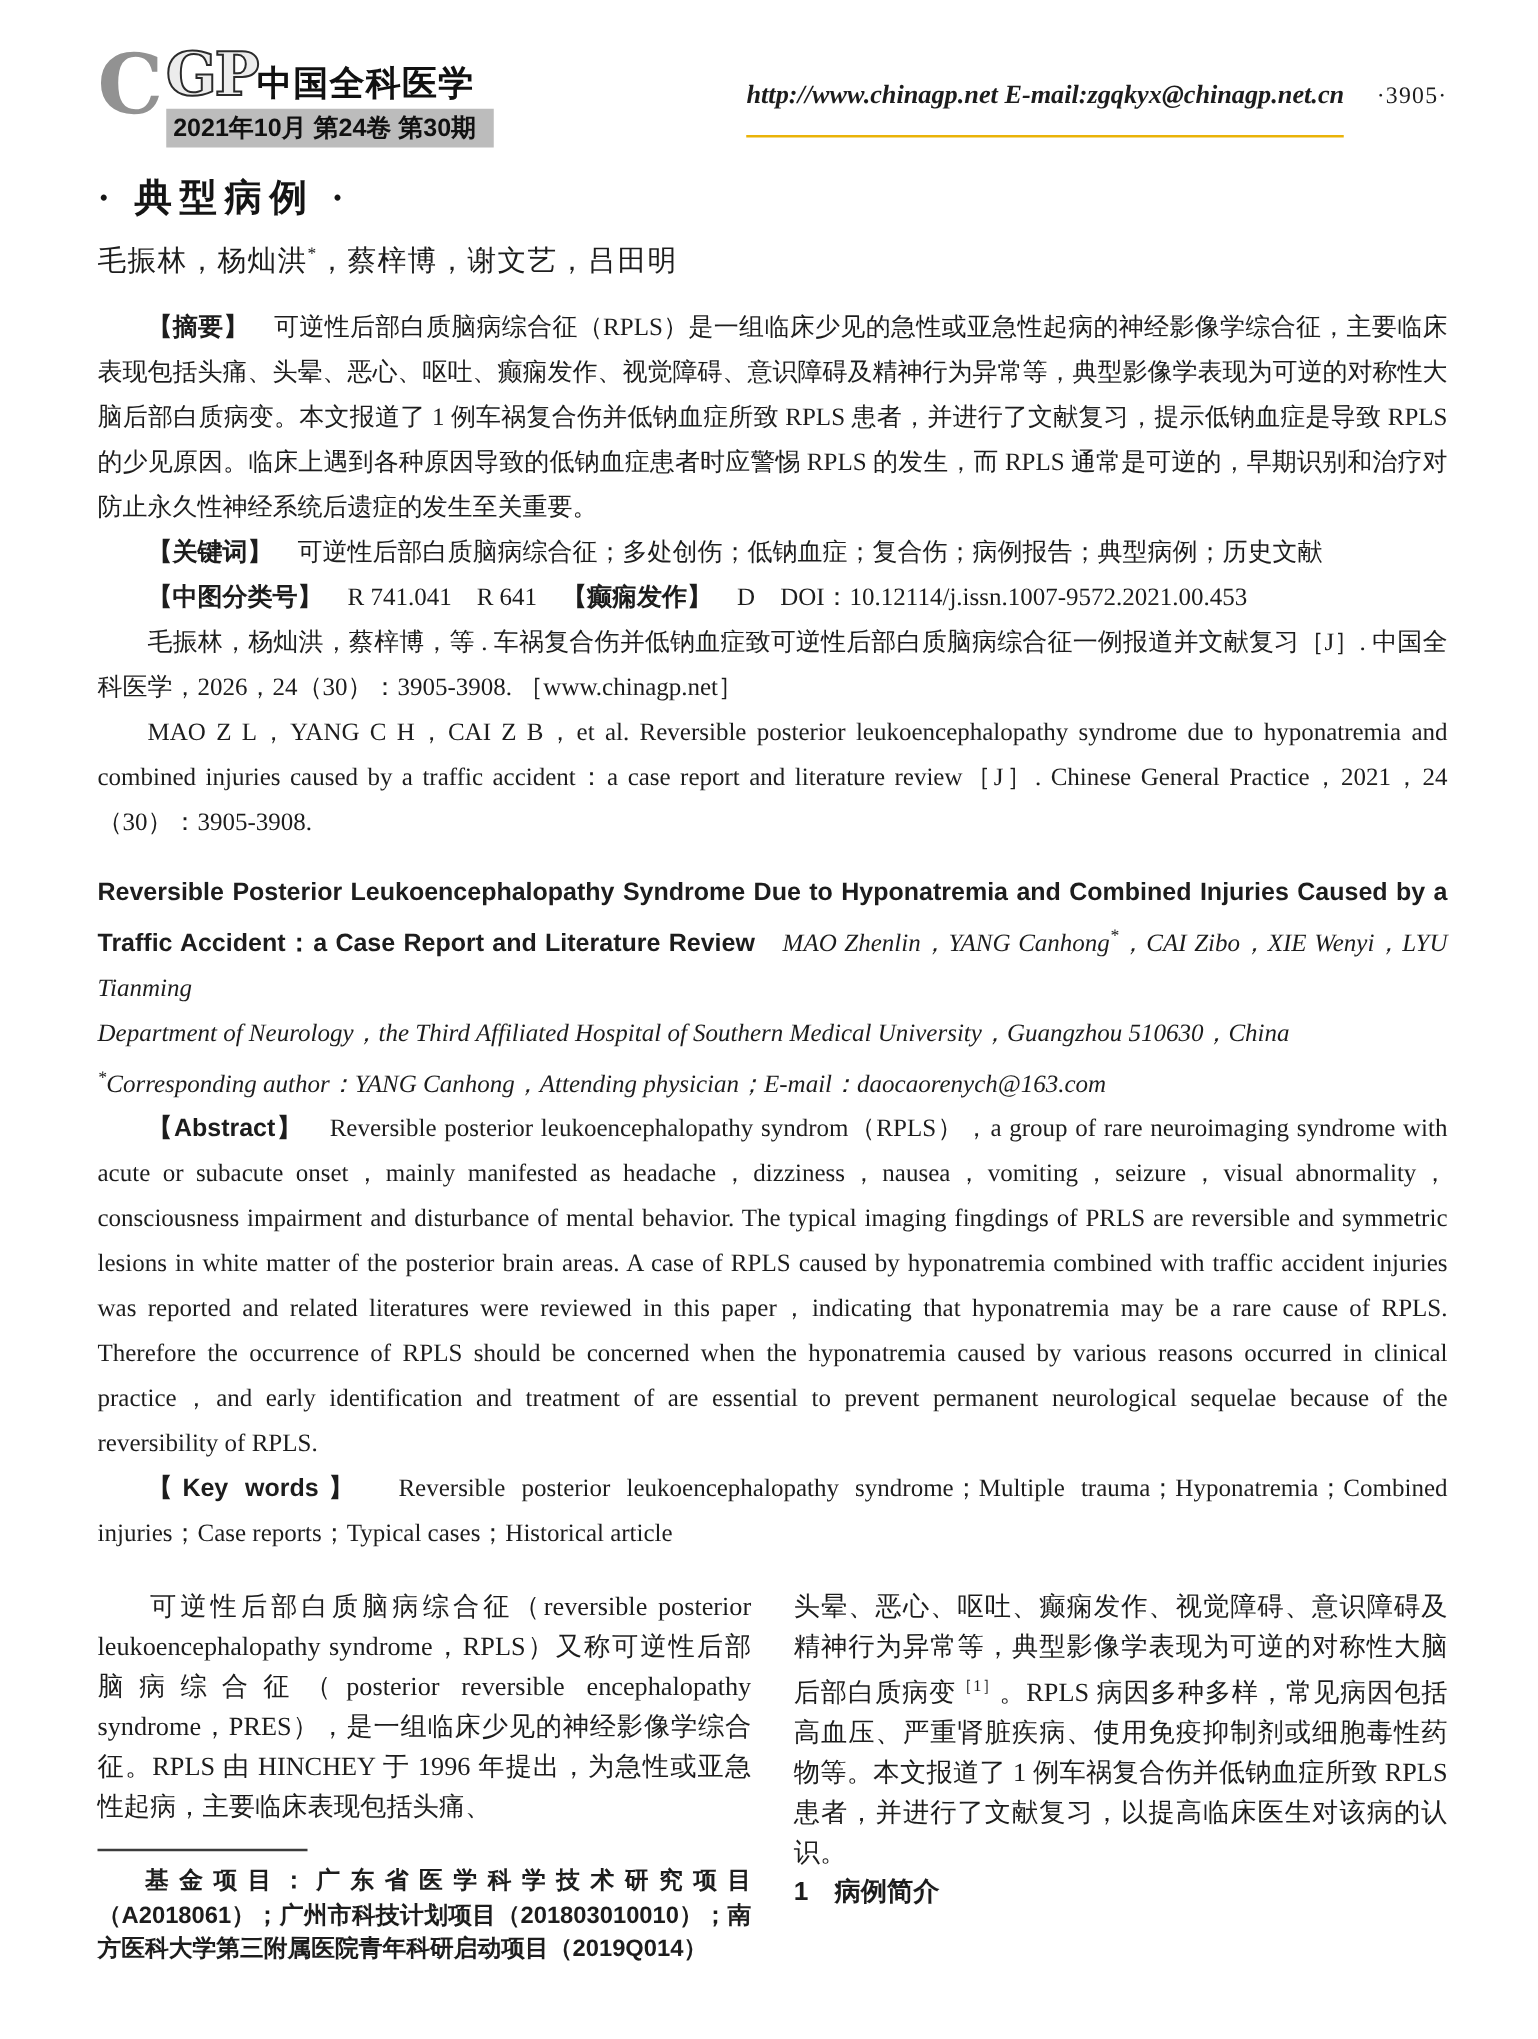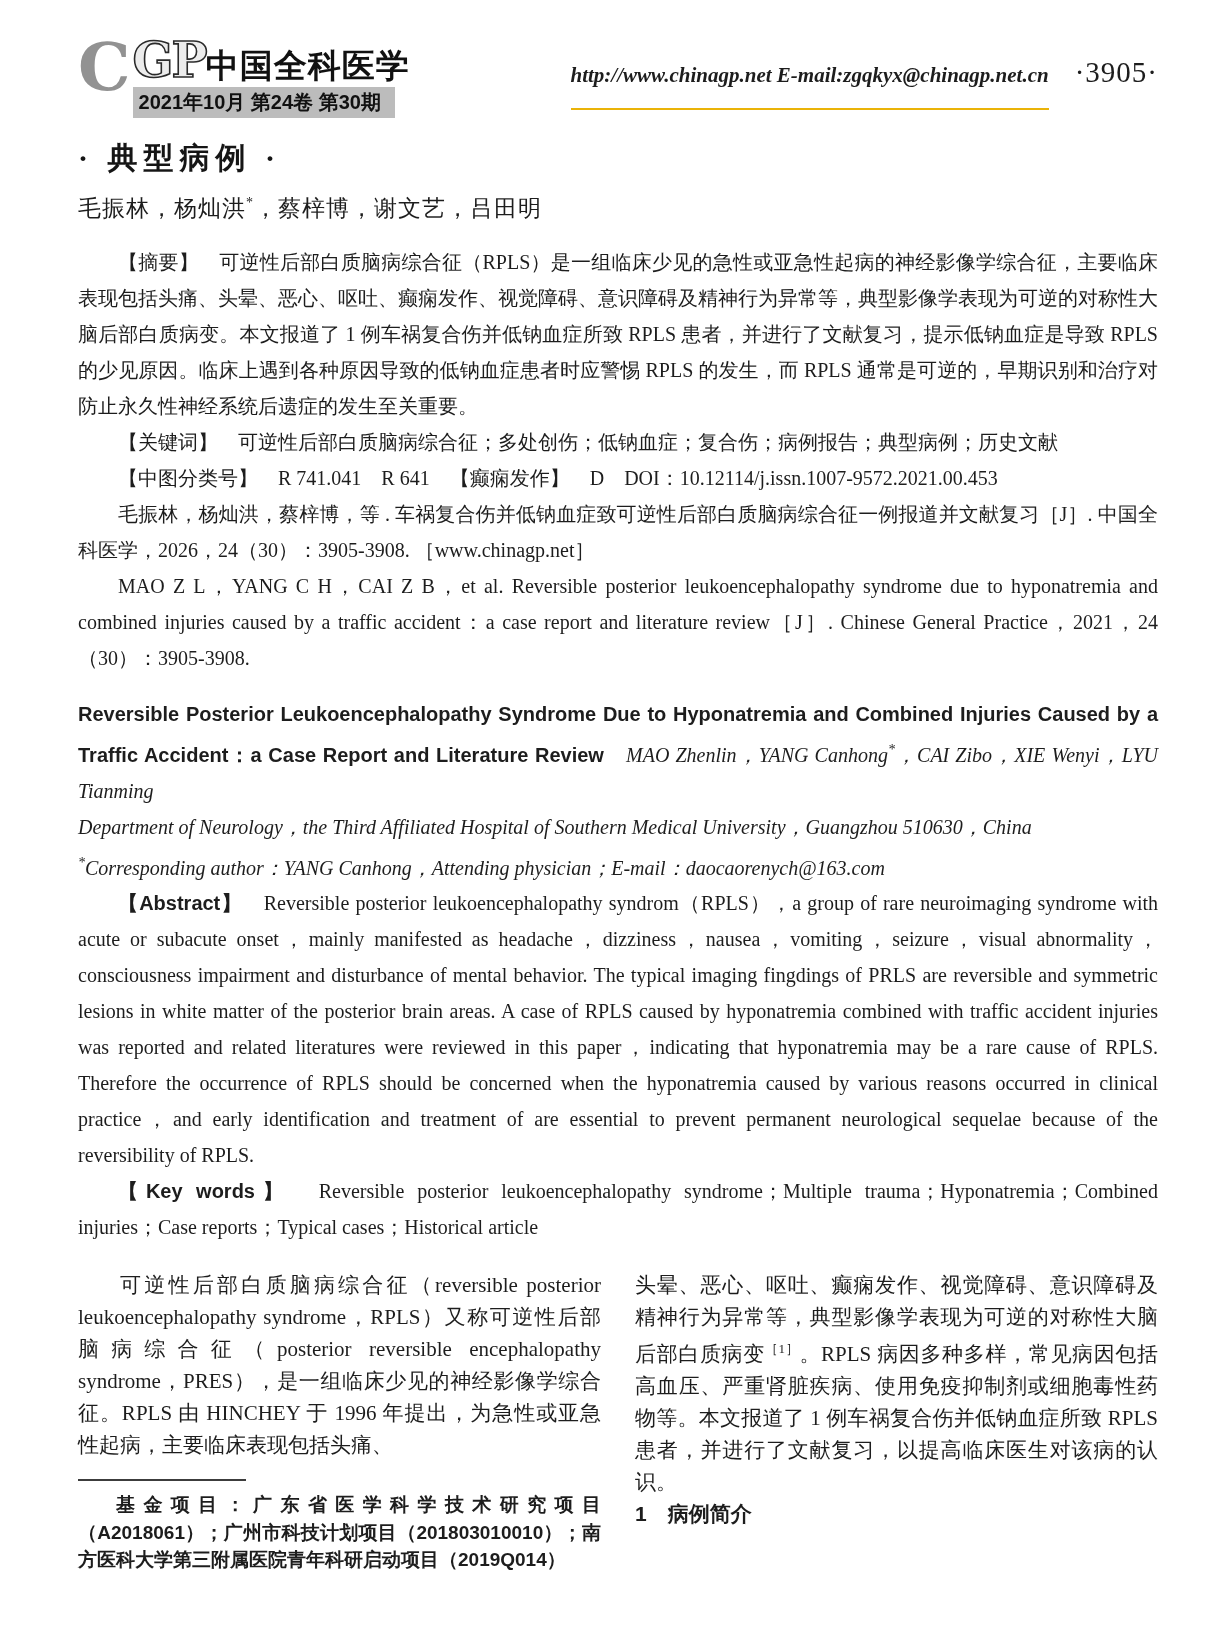--- a/index.html
+++ b/index.html
@@ -8,36 +8,36 @@
     box-sizing:border-box;padding:36px 72px 0 78px;overflow:hidden;
     font-family:"Liberation Serif","DejaVu Serif",serif;color:#1d1d1d;
     position:relative;
   }
   
   .masthead{display:flex;justify-content:space-between;align-items:flex-end;}
   .logo-block{display:flex;align-items:flex-start;}
   .logo-c{font-family:"DejaVu Serif",serif;font-size:66px;font-weight:bold;color:#929292;line-height:.95;margin-right:2px;}
   .logo-top{display:flex;align-items:baseline;line-height:1;}
   .logo-gp{font-family:"DejaVu Serif",serif;font-size:48px;font-weight:bold;color:#ececec;-webkit-text-stroke:1.6px #2b2b2b;letter-spacing:-2px;}
-  .logo-cn{font-family:"Liberation Sans","DejaVu Sans",sans-serif;font-size:33px;font-weight:900;letter-spacing:1px;color:#111;}
+  .logo-cn{font-family:"Liberation Sans","DejaVu Sans",sans-serif;font-size:28px;font-weight:900;letter-spacing:1px;color:#111;}
   .logo-issue{background:#bcbcbc;color:#111;font-family:"Liberation Sans",sans-serif;font-size:20px;font-weight:bold;padding:2px 14px 2px 6px;margin-top:3px;display:inline-block;}
   .mast-right{display:flex;align-items:baseline;gap:26px;padding-bottom:8px;}
   .mast-url{font-style:italic;font-weight:bold;font-size:21px;border-bottom:2px solid #eab308;padding-bottom:20px;}
-  .mast-page{font-size:29px;letter-spacing:1px;}
+  .mast-page{font-size:19px;letter-spacing:1px;}
   
   .category{text-align:left;font-family:Liberation Serif, serif;font-weight:bold;font-size:30px;letter-spacing:6px;margin-top:20px;color:#151515;}
   
   .title{font-family:"Liberation Sans",sans-serif;font-weight:bold;font-size:36px;line-height:54px;margin-top:16px;color:#141414;}
   .authors{font-size:23px;margin-top:14px;letter-spacing:1px;}
   sup.star{font-size:14px;vertical-align:super;}
   
   .p-cn{font-size:20px;line-height:36px;text-align:justify;margin:0;}
   .indent{text-indent:2em;}
   .abstract-cn{margin-top:20px;}
-  .label-hei{font-family:"Liberation Sans",sans-serif;font-weight:normal;}
+  .label-hei{font-family:"Liberation Sans",sans-serif;font-weight:bold;}
   
   .en{font-size:20px;line-height:36px;text-align:justify;margin:0;}
   .en-title{font-family:"Liberation Sans",sans-serif;font-weight:bold;}
   .it{font-style:italic;}
   .en-block{margin-top:20px;}
   
   .columns{display:flex;gap:34px;margin-top:24px;}
   .col{flex:1;min-width:0;font-size:21px;line-height:32px;text-align:justify;}
   .col p{margin:0;}
   .sec-heading{font-family:"Liberation Sans",sans-serif;font-weight:bold;margin:4px 0 4px 0;}

